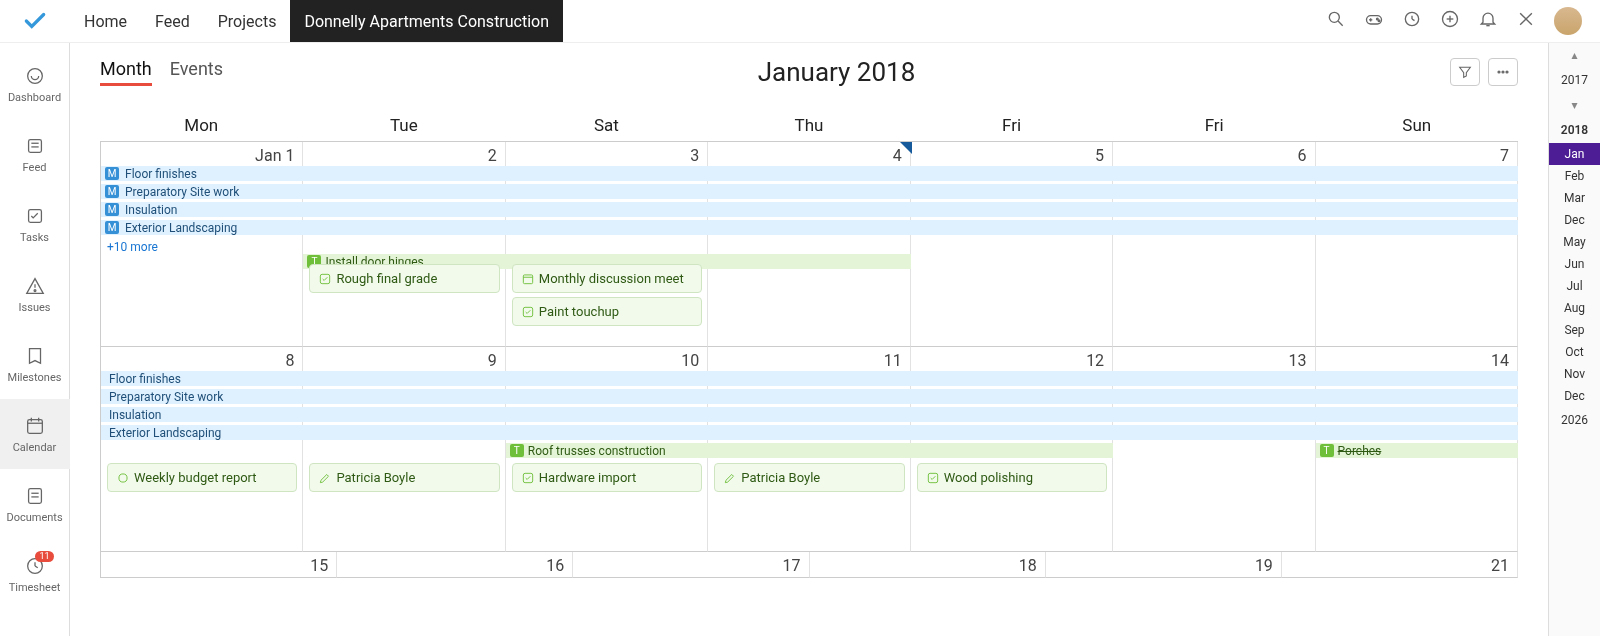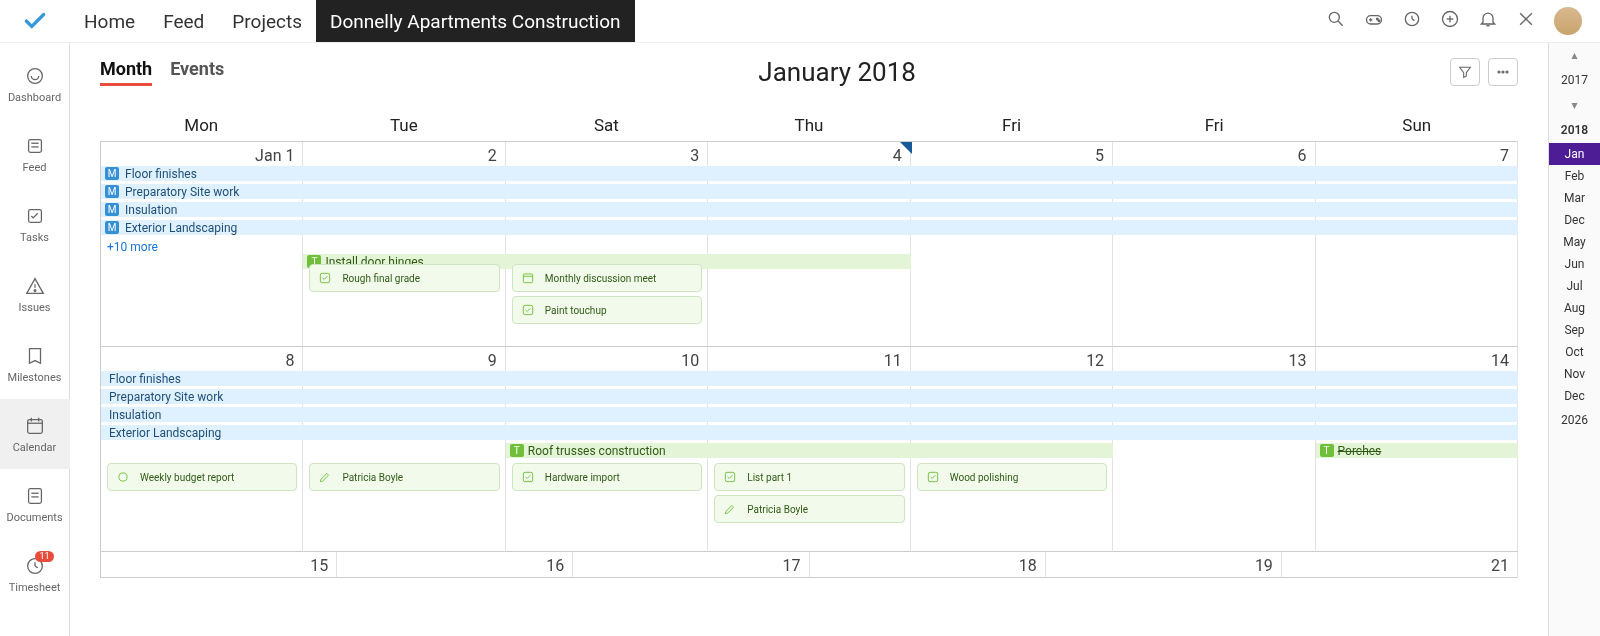--- a/index.html
+++ b/index.html
@@ -27,21 +27,21 @@
   }
   .logo svg { fill: #3498db; }
   .topnav {
     display: flex;
     align-items: stretch;
   }
   .topnav-item {
     padding: 0 14px;
     display: flex;
     align-items: center;
-    font-size: 19px;
+    font-size: 16px;
     color: #333;
     cursor: pointer;
   }
   .topnav-item.active {
     background: #222;
     color: #fff;
   }
   .topnav-spacer { flex: 1; }
   .topicons {
     display: flex;
@@ -101,21 +101,21 @@
   .yearbar .mon { padding:4px 0; cursor:pointer; width:100%; text-align:center; }
   .yearbar .mon.selected { background:#4c1d95; color:#fff; }
 
   
   .calheader {
     display: flex;
     align-items: center;
     padding: 14px 30px 4px 30px;
     gap: 22px;
   }
-  .viewtabs { display:flex; gap:18px; font-size:18px;font-weight:bold; }
+  .viewtabs { display:flex; gap:18px; font-size:18px; }
   .viewtabs .tab { cursor:pointer; padding-bottom:4px; color:#555;}
   .viewtabs .tab.active { border-bottom: 3px solid #e74c3c; color:#111; }
   .title-center { flex:1; text-align:center; }
   .title-center .title { font-size:26px; font-weight:400; color:#222; }
   .headbtns { display:flex; gap:8px; }
   .iconbtn { width:30px;height:28px;border:1px solid #ccc;border-radius:4px;display:flex;align-items:center;justify-content:center;cursor:pointer;}
   .iconbtn svg { width:16px;height:16px;stroke:#666;fill:none;stroke-width:1.6;}
 
   
   .dowrow { display:flex; margin: 18px 30px 0 30px; }
@@ -140,24 +140,24 @@
   .bar .m { position:absolute; left:4px; top:1px; background:#3690d6; color:#fff; width:14px; height:13px; font-size:10px; display:flex;align-items:center;justify-content:center;border-radius:2px;}
   .more { font-size:12px; color:#1976d2; padding:2px 0 0 6px; cursor:pointer; }
 
   
   .chip {
     border:1px solid #cfe5c2;
     background:#f2faec;
     border-radius:4px;
     margin:4px 6px;
     padding:6px 6px 6px 8px;
-    font-size:10px;
+    font-size:13px;
     display:flex;
     align-items:center;
-    gap:10px;
+    gap:4px;
     color:#2f5a14;
     text-align:center;
   }
   .chip .ci { width:14px;height:14px; display:inline-flex; }
   .chip .ci svg{width:14px;height:14px;stroke:#6fbf3a;fill:none;stroke-width:1.6;}
   .greenbar-row { position:relative; height:16px; }
   .greenbar {
     position:absolute; height:15px; background:#e4f5d7; color:#2f5a14; font-size:12px; display:flex;align-items:center; padding-left:22px;
   }
   .greenbar .t { position:absolute; left:4px; top:1px; background:#6fbf3a; color:#fff; width:14px; height:13px; font-size:10px; display:flex;align-items:center;justify-content:center;border-radius:2px;}
@@ -485,29 +485,20 @@
                     <path d="M8 12l2.5 2.5L16 9"></path>
                   </svg>
                 </span>
                 <span class="lbl">Hardware import</span>
               </div>
             </div>
             <div style="position:absolute;top:112px;left:42.857142857142854%;width:14.285714285714285%;">
               <div class="chip">
                 <span class="ci">
                   <svg viewBox="0 0 24 24">
-                    <rect x="4" y="4" width="16" height="16" rx="3"></rect>
-                    <path d="M8 12l2.5 2.5L16 9"></path>
-                  </svg>
-                </span>
-                <span class="lbl">List part 1</span>
-              </div>
-              <div class="chip">
-                <span class="ci">
-                  <svg viewBox="0 0 24 24">
                     <path d="M4 20l4-1 10-10-3-3L5 16l-1 4z"></path>
                   </svg>
                 </span>
                 <span class="lbl">Patricia Boyle</span>
               </div>
             </div>
             <div style="position:absolute;top:112px;left:57.14285714285714%;width:14.285714285714285%;">
               <div class="chip">
                 <span class="ci">
                   <svg viewBox="0 0 24 24">

